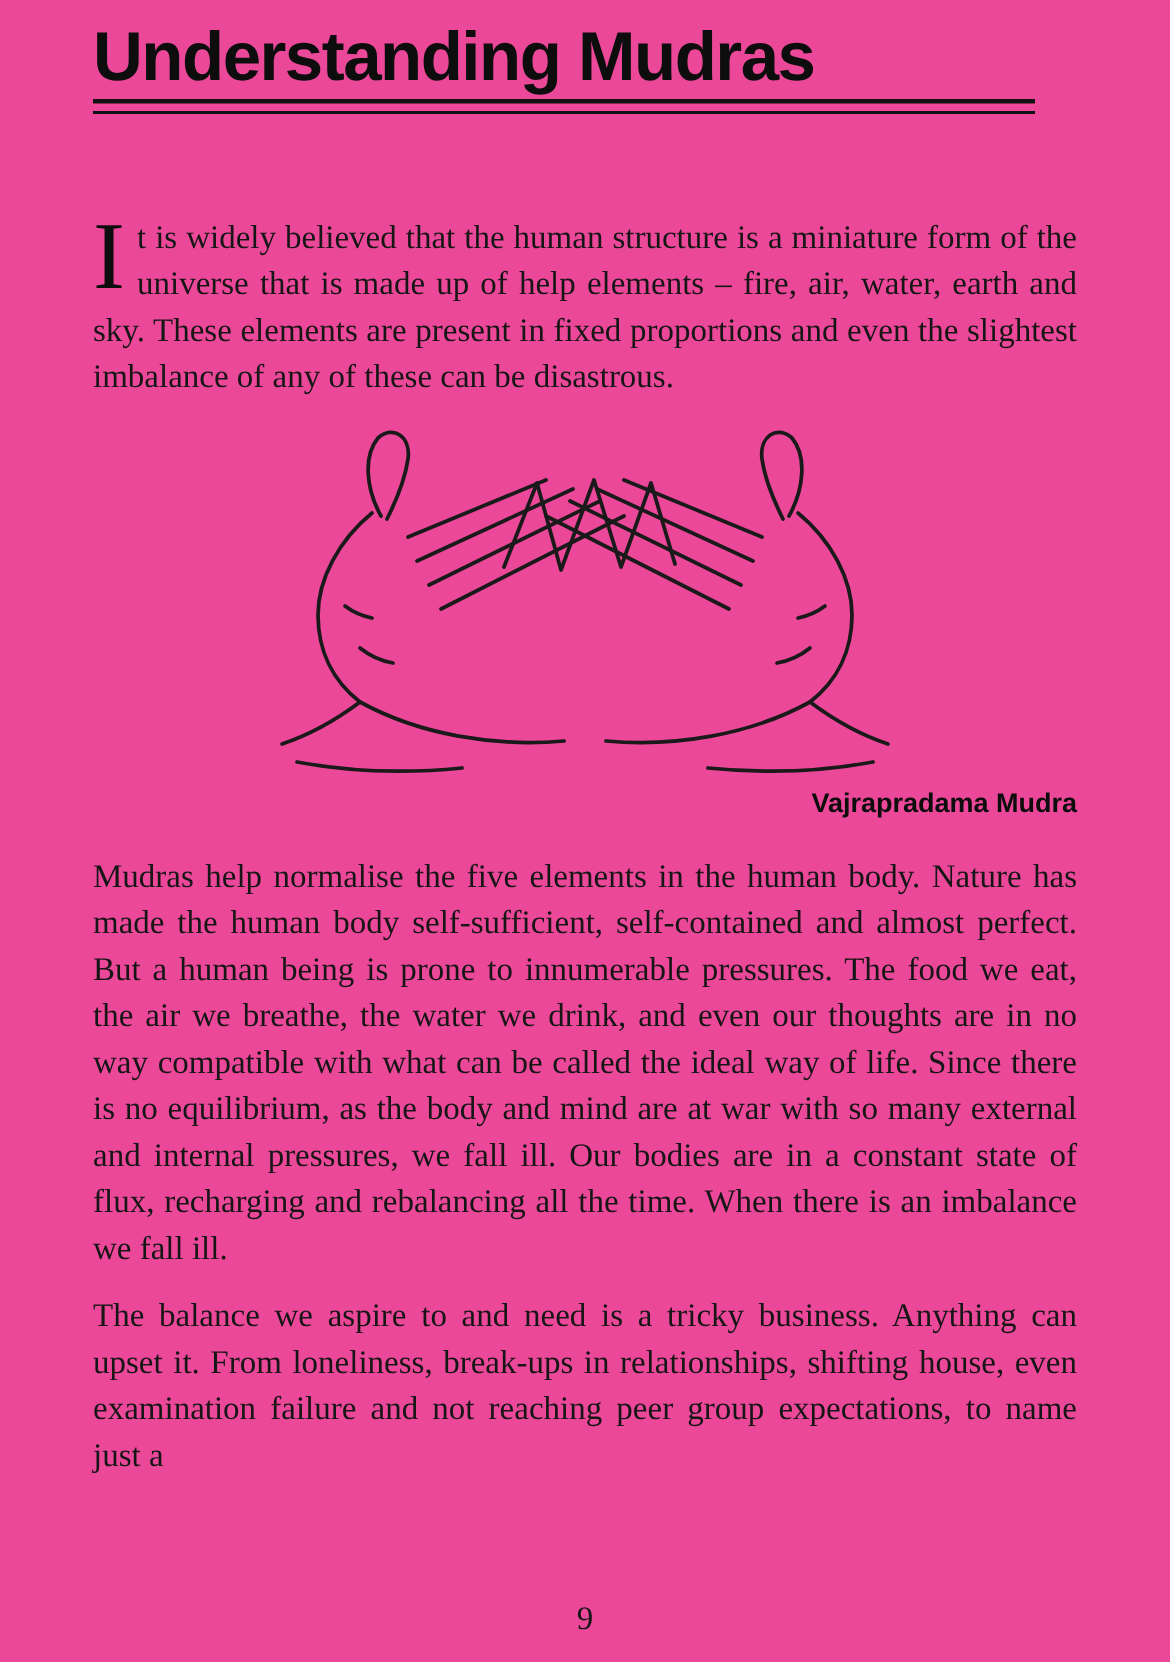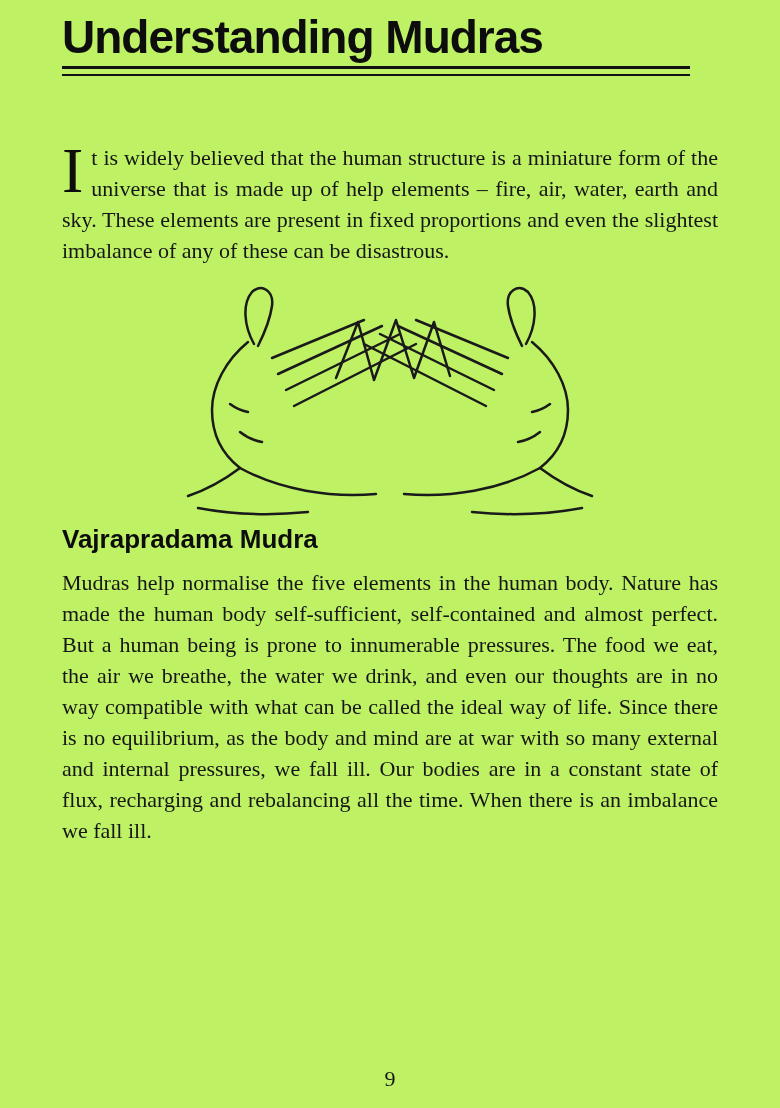--- a/index.html
+++ b/index.html
@@ -4,21 +4,21 @@
 <style>
   html, body {
     margin: 0;
     padding: 0;
     background: #ffffff;
   }
   .page {
     position: relative;
     width: 780px;
     height: 1108px;
-    background: #bef264;
+    background: #ec4899;
     box-sizing: border-box;
     padding: 14px 62px 0 62px;
     font-family: "Liberation Serif", serif;
     color: #161616;
     overflow: hidden;
   }
   .title {
     font-family: "Liberation Sans", sans-serif;
     font-weight: bold;
     font-size: 46px;
@@ -56,24 +56,24 @@
     padding: 4px 8px 0 0;
     color: #0d0d0d;
   }
   figure {
     margin: 6px auto 4px auto;
     text-align: center;
   }
   .figure-caption {
     font-family: "Liberation Sans", sans-serif;
     font-weight: bold;
-    font-size: 26px;
+    font-size: 18px;
     color: #0d0d0d;
-    text-align: left;
-    margin: 2px 0 12px 0;
+    text-align: right;
+    margin: 2px 0 22px 0;
   }
   .page-number {
     position: absolute;
     bottom: 16px;
     left: 0;
     width: 100%;
     text-align: center;
     font-size: 22px;
     color: #161616;
   }
@@ -129,18 +129,19 @@
         <path d="M330,110 L216,54"></path>
         <path d="M322,126 L200,64"></path>
 
         <path d="M386,124 q-8,6 -18,8"></path>
         <path d="M376,152 q-10,8 -22,10"></path>
       </svg>
       <figcaption class="figure-caption">Vajrapradama Mudra</figcaption>
     </figure>
 
     <p>Mudras help normalise the five elements in the human body. Nature has made the human body self-sufficient, self-contained and almost perfect. But a human being is prone to innumerable pressures. The food we eat, the air we breathe, the water we drink, and even our thoughts are in no way compatible with what can be called the ideal way of life. Since there is no equilibrium, as the body and mind are at war with so many external and internal pressures, we fall ill. Our bodies are in a constant state of flux, recharging and rebalancing all the time. When there is an imbalance we fall ill.</p>
+    <p>The balance we aspire to and need is a tricky business. Anything can upset it. From loneliness, break-ups in relationships, shifting house, even examination failure and not reaching peer group expectations, to name just a</p>
 
   </div>
 
   <div class="page-number">9</div>
 
 </div>
 
 </body></html>

